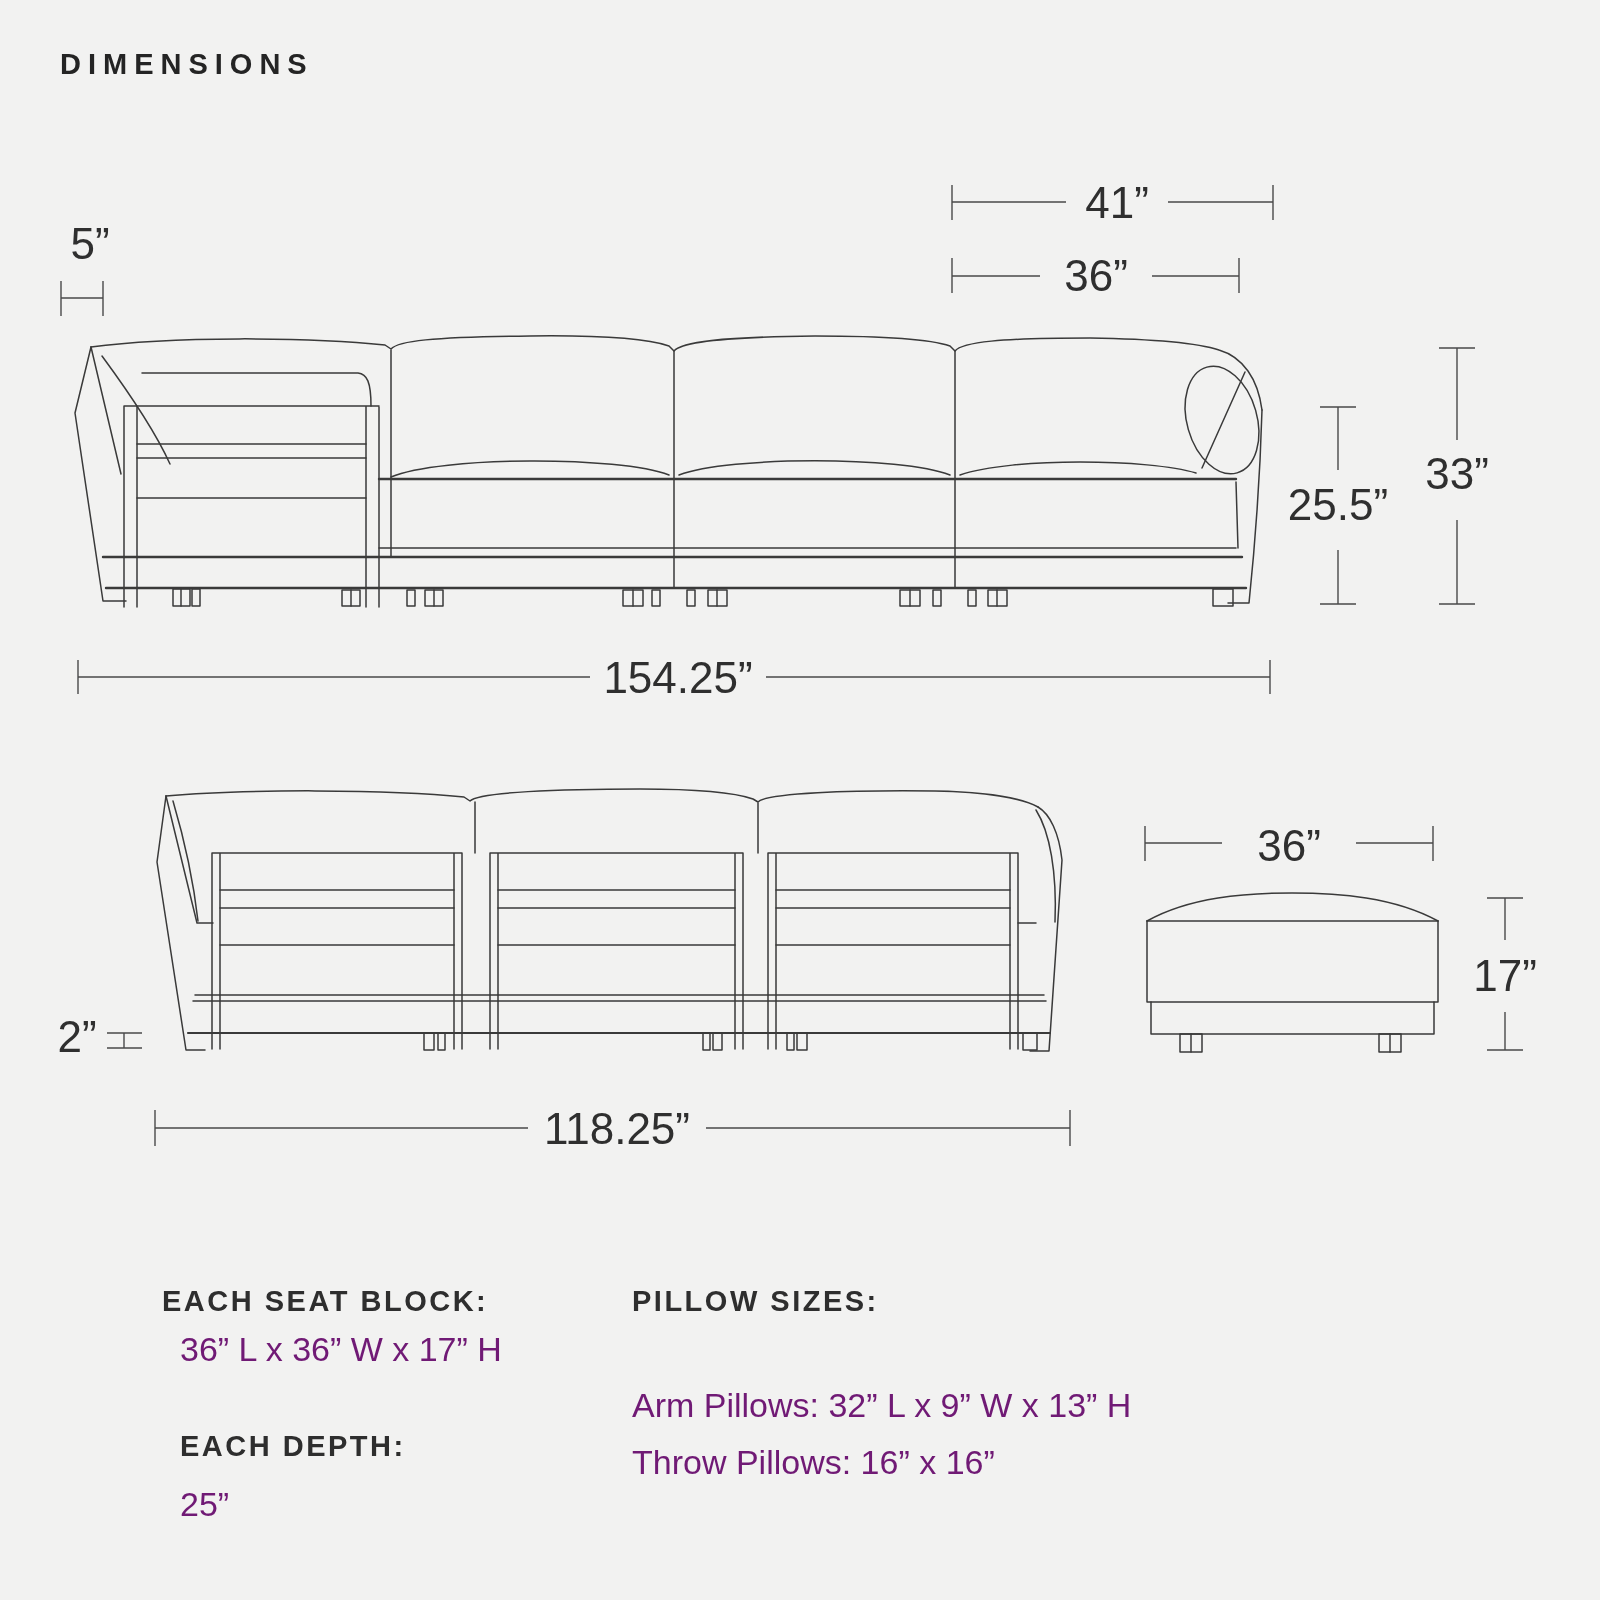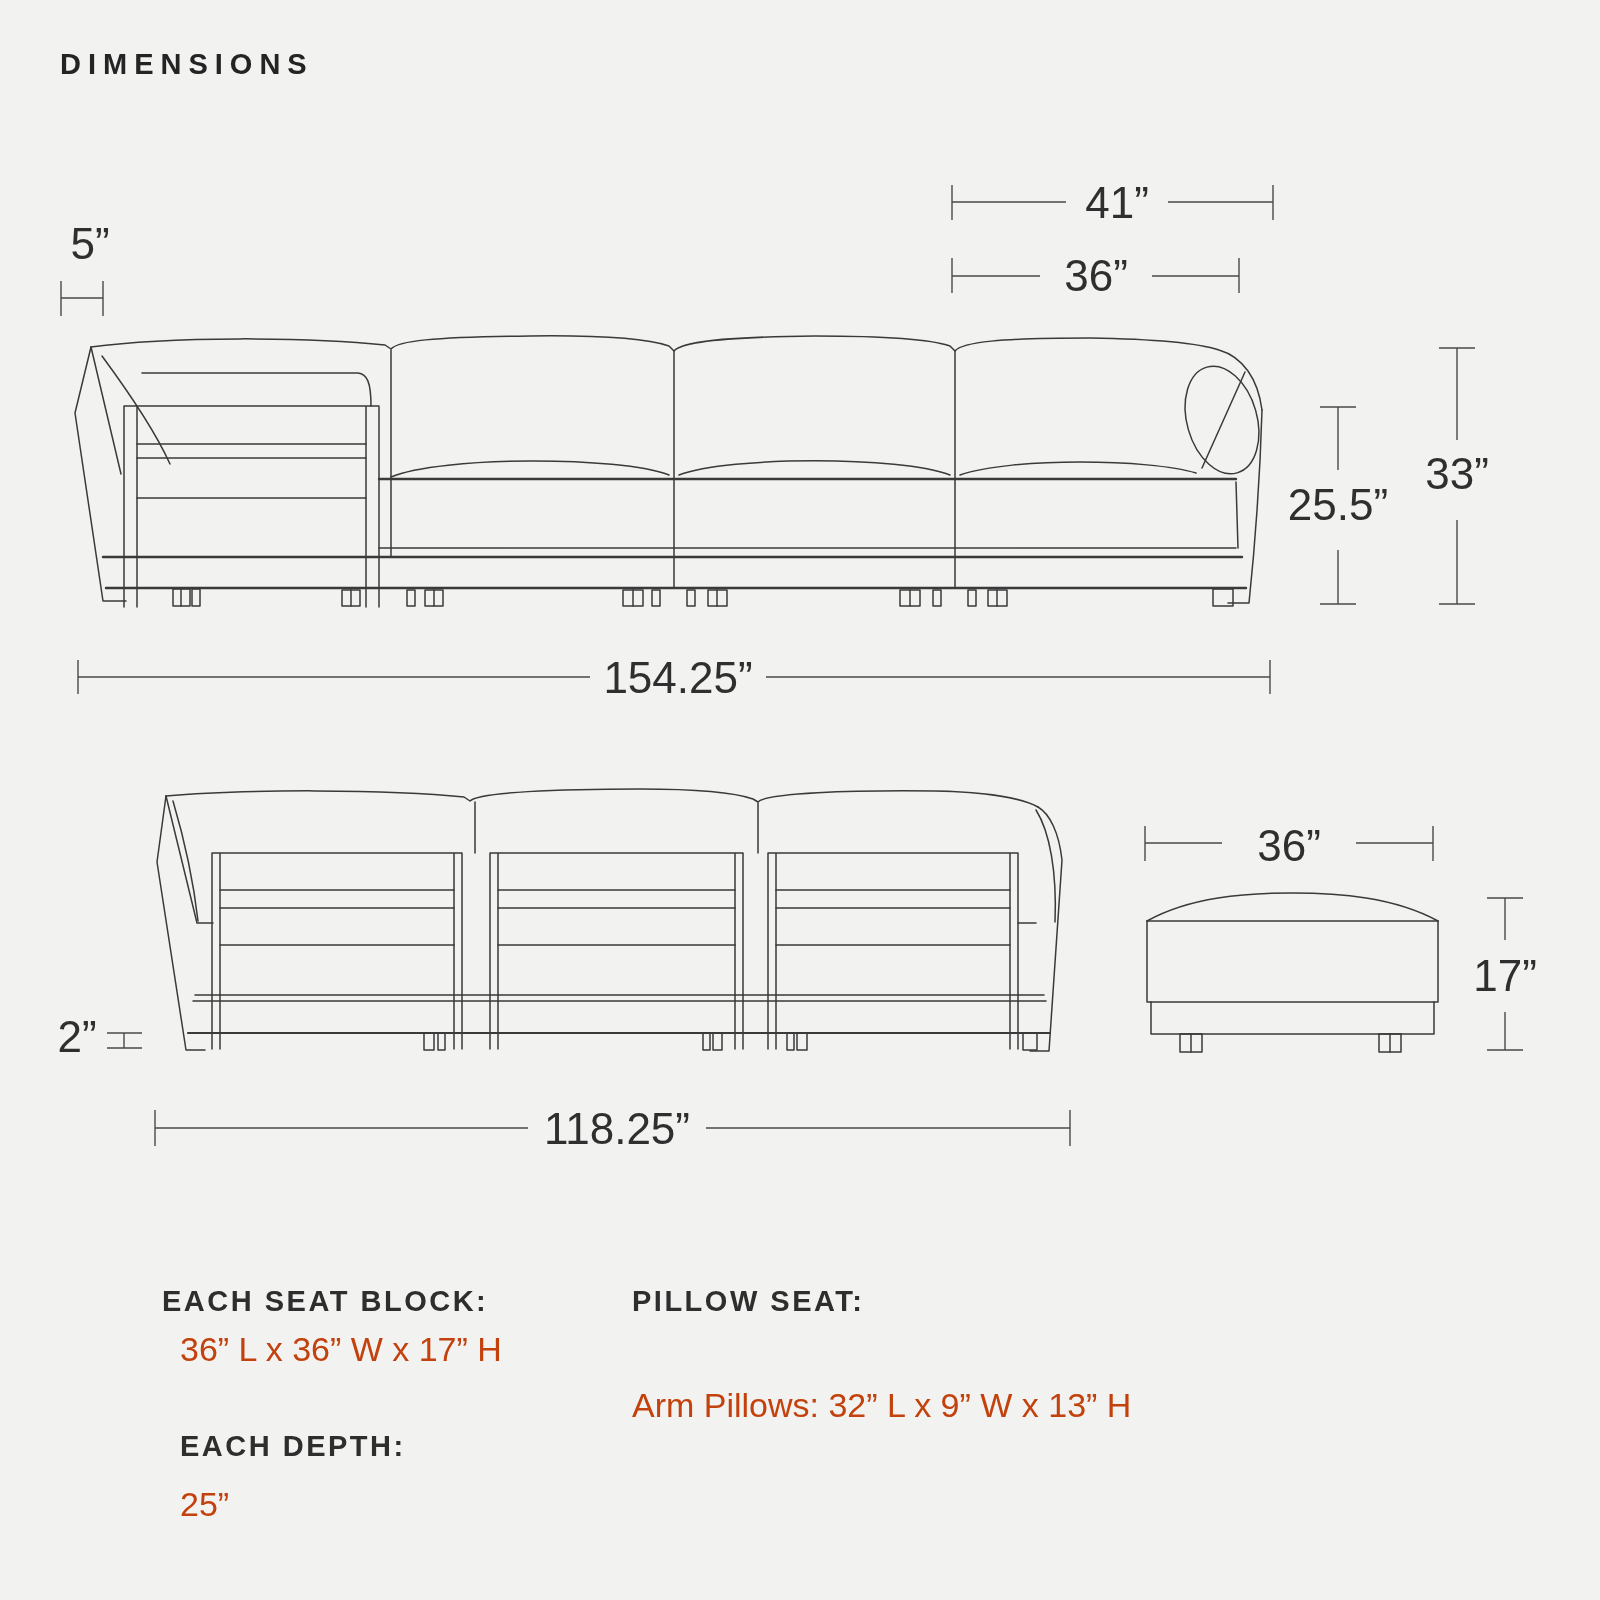--- a/index.html
+++ b/index.html
@@ -45,21 +45,21 @@
   }
   .spec-heading {
     font-size: 29px;
     font-weight: bold;
     letter-spacing: 2.5px;
     color: #2e2e2e;
   }
   .spec-value {
     font-size: 34px;
     font-weight: 400;
-    color: #c2410c;
+    color: #701a75;
   }
 </style>
 </head>
 <body>
 
 <div class="sheet">
 
   <div class="page-title">DIMENSIONS</div>
 
   <svg class="diagram" width="1600" height="1600" viewBox="0 0 1600 1600">
@@ -212,16 +212,17 @@
     <text x="1289" y="861" text-anchor="middle">36”</text>
     <text x="1505" y="991" text-anchor="middle">17”</text>
   </svg>
 
   <div class="spec spec-heading" style="left:162px; top:1285px;">EACH SEAT BLOCK:</div>
   <div class="spec spec-value" style="left:180px; top:1330px;">36” L x 36” W x 17” H</div>
 
   <div class="spec spec-heading" style="left:180px; top:1430px;">EACH DEPTH:</div>
   <div class="spec spec-value" style="left:180px; top:1478px;margin-top:7px;">25”</div>
 
-  <div class="spec spec-heading" style="left:632px; top:1285px;">PILLOW SEAT:</div>
+  <div class="spec spec-heading" style="left:632px; top:1285px;">PILLOW SIZES:</div>
   <div class="spec spec-value" style="left:632px; top:1386px;">Arm Pillows: 32” L x 9” W x 13” H</div>
+  <div class="spec spec-value" style="left:632px; top:1443px;">Throw Pillows: 16” x 16”</div>
 
 </div>
 
 </body></html>

